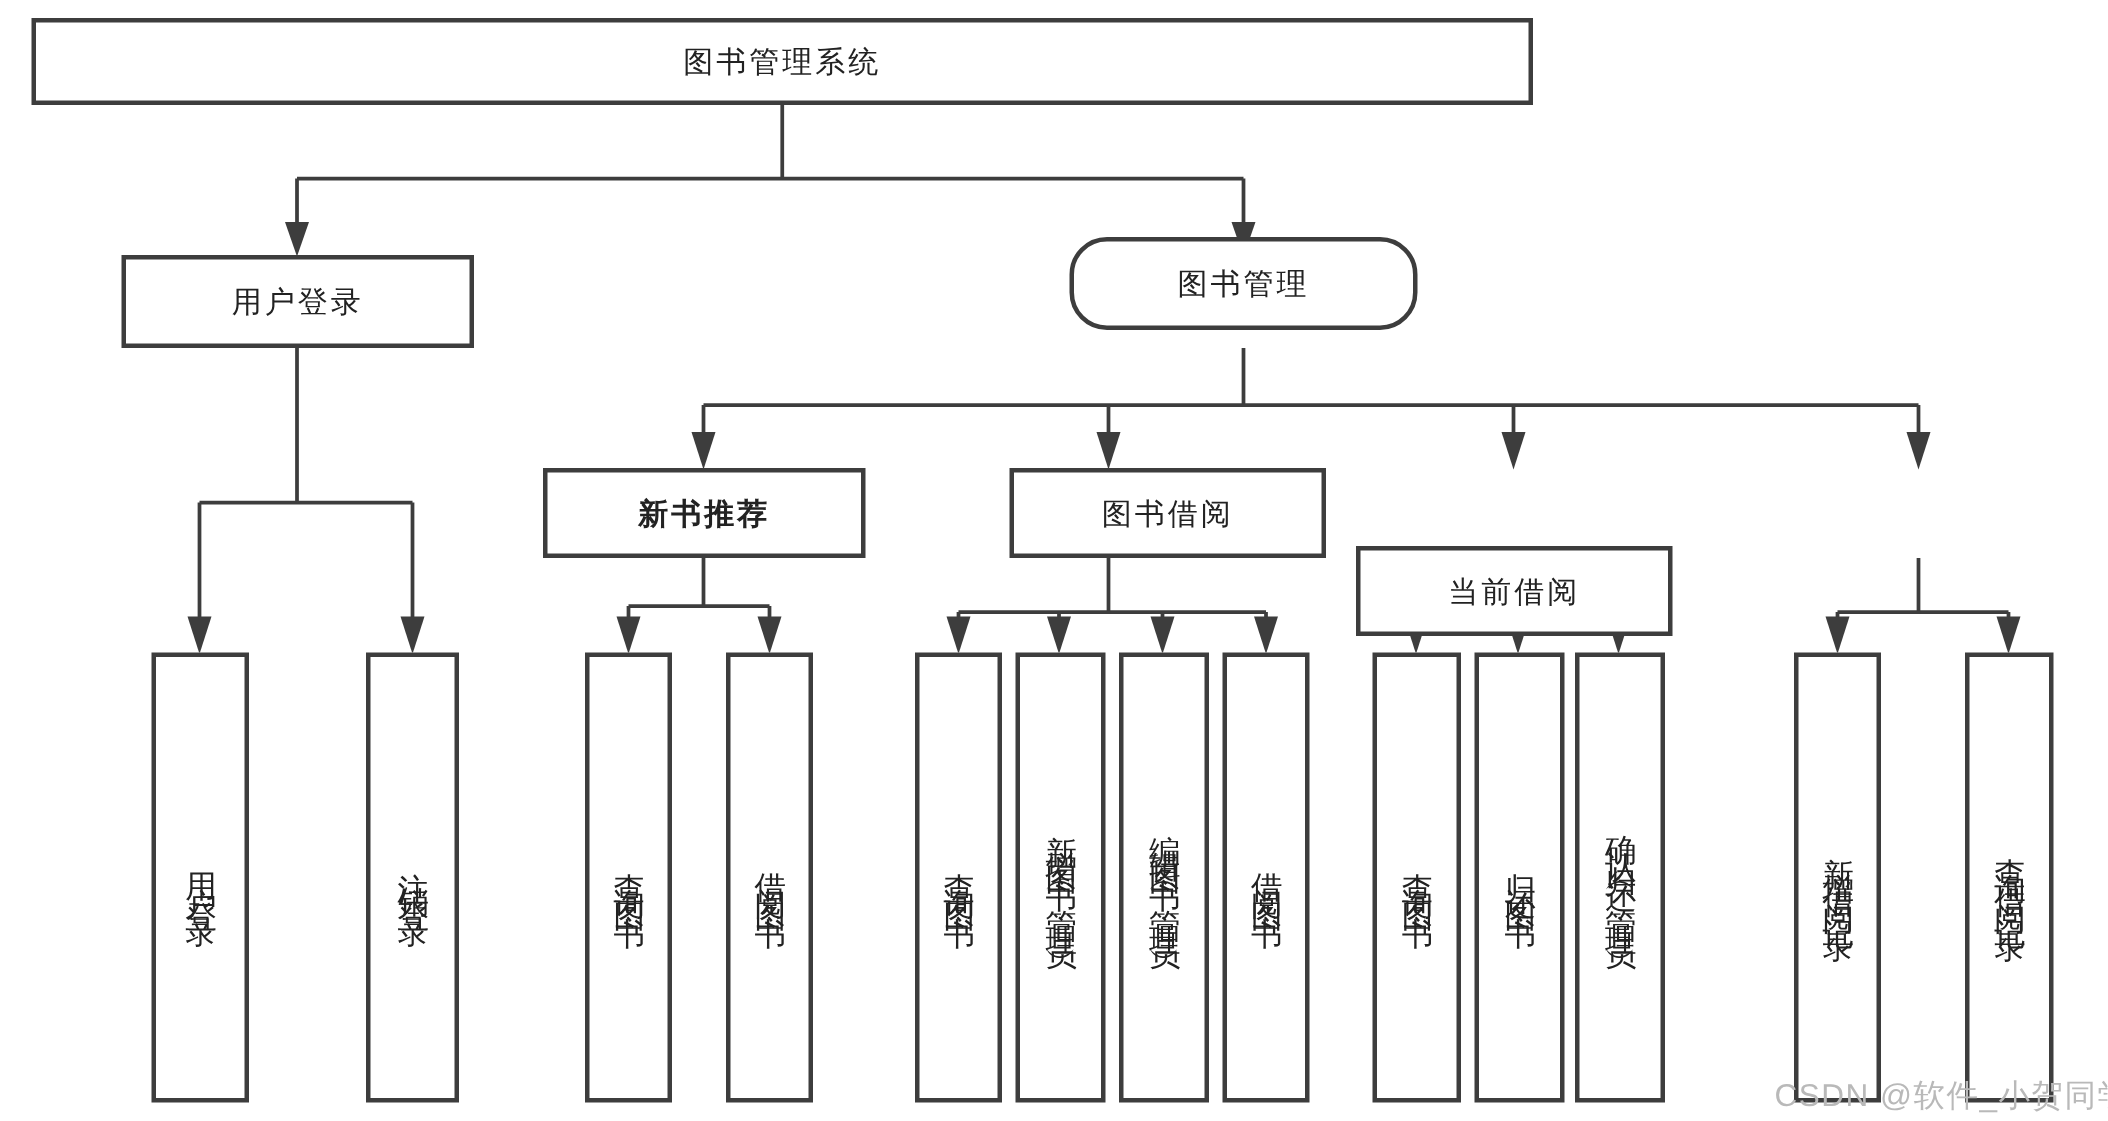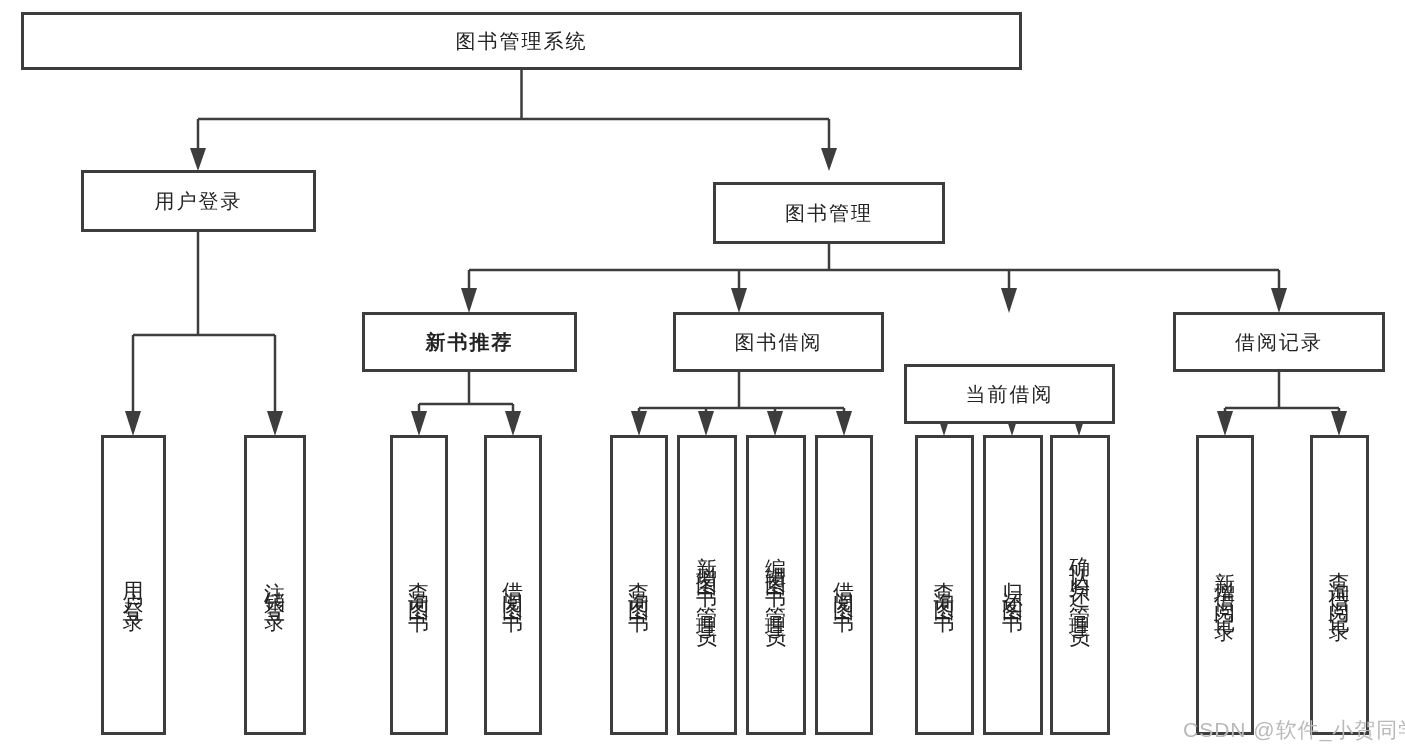--- a/index.html
+++ b/index.html
@@ -116,26 +116,25 @@
     <path d="M1225 408 L1339 408"></path>
     <path d="M1225 408 L1225 412"></path>
     <polygon points="1217,411 1233,411 1225,436"></polygon>
     <path d="M1339 408 L1339 412"></path>
     <polygon points="1331,411 1347,411 1339,436"></polygon>
   </svg>
 
   <div class="box hbox" style="left:21px; top:12px; width:1001px; height:58px;">图书管理系统</div>
 
   <div class="box hbox" style="left:81px; top:170px; width:235px; height:62px;">用户登录</div>
-  <div class="box hbox" style="left:713px; top:182px; width:232px; height:62px;">图书管理</div>
+  <div class="box hbox" style="left:713px; top:158px; width:232px; height:62px;border-radius:25px;">图书管理</div>
 
   <div class="box hbox" style="left:362px; top:312px; width:215px; height:60px;font-weight:bold;">新书推荐</div>
   <div class="box hbox" style="left:634px; top:312px; width:211px; height:60px;margin-left:39px;">图书借阅</div>
   <div class="box hbox" style="left:904px; top:328px; width:211px; height:60px;margin-top:36px;">当前借阅</div>
-  <div class="box hbox" style="left:1173px; top:312px; width:212px; height:60px;">借阅记录</div>
 
   <div class="box vbox" style="left:101px; top:435px; width:65px; height:300px;">
     <span class="vtext">用户登录</span>
   </div>
   <div class="box vbox" style="left:244px; top:435px; width:62px; height:300px;">
     <span class="vtext">注销登录</span>
   </div>
 
   <div class="box vbox" style="left:390px; top:435px; width:58px; height:300px;">
     <span class="vtext">查询图书</span>

